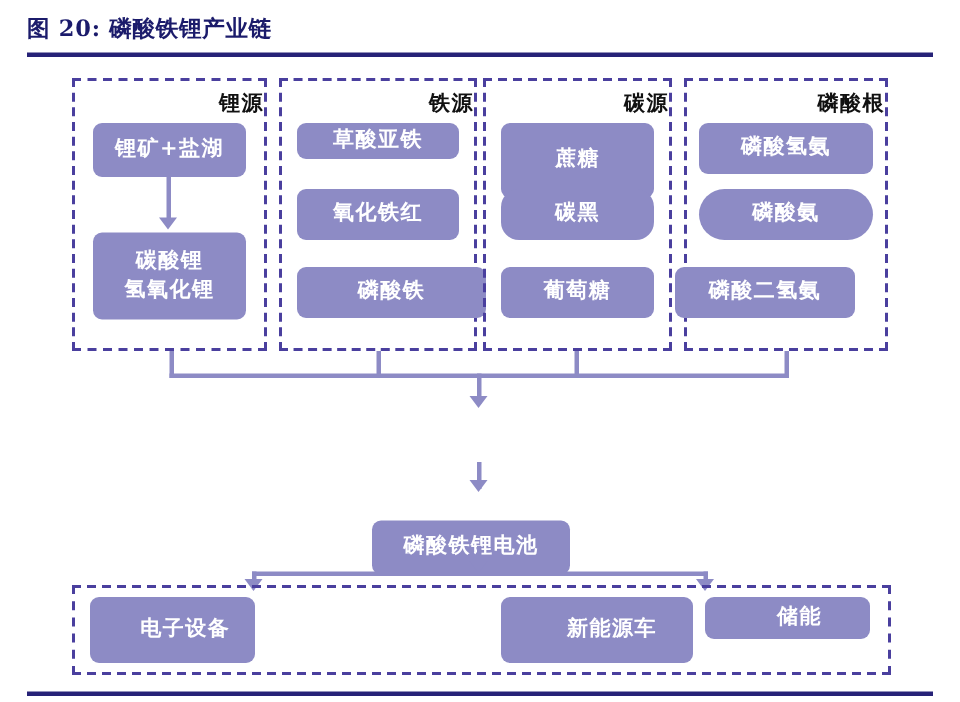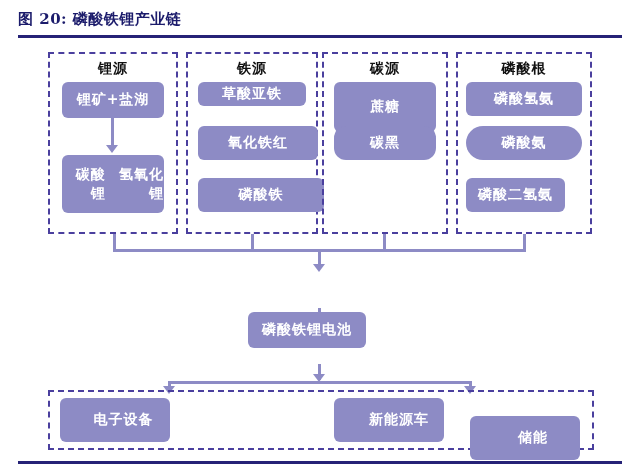--- a/index.html
+++ b/index.html
@@ -57,47 +57,47 @@
     position: absolute;
     border: 2px dashed #4a3f9e;
     box-sizing: border-box;
     background: transparent;
   }
   .group-title {
     position: absolute;
     top: 6px;
     left: 0;
     width: 100%;
-    text-align: center;
+    text-align: right;
     font-family: Liberation Serif, serif;
     font-weight: bold;
     font-size: 14px;
     color: #111111;
     letter-spacing: 1px;
   }
 
   
   .pbox {
     position: absolute;
     background: #8d8bc5;
     border-radius: 6px;
     color: #ffffff;
     font-family: "DejaVu Serif", "Liberation Serif", serif;
     font-weight: bold;
     font-size: 14px;
     letter-spacing: 1px;
     display: flex;
     align-items: center;
     justify-content: center;
-    text-align: right;
+    text-align: left;
     line-height: 1.25;
     box-sizing: border-box;
   }
   .pbox.two-line {
-    flex-direction: row;
+    flex-direction: column;
     line-height: 1.35;
   }
   .pbox .ln { display: block; }
 
   
   .vline {
     position: absolute;
     width: 3px;
     background: #8d8bc5;
   }
@@ -134,77 +134,80 @@
     <span class="ln">碳酸锂</span>
     <span class="ln">氢氧化锂</span>
   </div>
 
   <div class="group" style="left:186px; top:52px; width:132px; height:182px;">
     <div class="group-title">铁源</div>
   </div>
   <div class="pbox" style="left:198px; top:82px; width:108px; height:24px;">
     <span class="ln">草酸亚铁</span>
   </div>
-  <div class="pbox" style="left:198px; top:126px; width:120px; height:34px;">
+  <div class="pbox" style="left:198px; top:126px; width:108px; height:34px;">
     <span class="ln">氧化铁红</span>
   </div>
   <div class="pbox" style="left:198px; top:178px; width:126px; height:34px;">
     <span class="ln">磷酸铁</span>
   </div>
 
   <div class="group" style="left:322px; top:52px; width:126px; height:182px;">
     <div class="group-title">碳源</div>
   </div>
   <div class="pbox" style="left:334px; top:82px; width:102px; height:50px;">
     <span class="ln">蔗糖</span>
   </div>
   <div class="pbox" style="left:334px; top:126px; width:102px; height:34px;border-radius:12px;">
     <span class="ln">碳黑</span>
   </div>
+  <div class="pbox" style="left:334px; top:178px; width:102px; height:34px;">
+    <span class="ln">葡萄糖</span>
+  </div>
 
   <div class="group" style="left:456px; top:52px; width:136px; height:182px;">
     <div class="group-title">磷酸根</div>
   </div>
   <div class="pbox" style="left:466px; top:82px; width:116px; height:34px;">
     <span class="ln">磷酸氢氨</span>
   </div>
   <div class="pbox" style="left:466px; top:126px; width:116px; height:34px;border-radius:17px;">
     <span class="ln">磷酸氨</span>
   </div>
-  <div class="pbox" style="left:466px; top:178px; width:99px; height:34px;">
+  <div class="pbox" style="left:450px; top:178px; width:120px; height:34px;">
     <span class="ln">磷酸二氢氨</span>
   </div>
 
   <div class="vline" style="left:113px; top:234px; height:18px;"></div>
   <div class="vline" style="left:251px; top:234px; height:18px;"></div>
   <div class="vline" style="left:383px; top:234px; height:18px;"></div>
   <div class="vline" style="left:523px; top:234px; height:18px;"></div>
   <div class="hline" style="left:113px; top:249px; width:413px;"></div>
   <div class="vline" style="left:318px; top:249px; height:20px;"></div>
   <div class="arrow-down" style="left:313px; top:264px;"></div>
 
   <div class="vline" style="left:318px; top:308px; height:18px;"></div>
   <div class="arrow-down" style="left:313px; top:320px;"></div>
-  <div class="pbox" style="left:248px; top:312px; width:118px; height:36px;">
+  <div class="pbox" style="left:248px; top:347px; width:132px; height:36px;">
     <span class="ln">磷酸铁锂电池</span>
   </div>
 
   <div class="vline" style="left:318px; top:364px; height:16px;"></div>
   <div class="arrow-down" style="left:313px; top:374px;"></div>
   <div class="hline" style="left:168px; top:381px; width:304px;"></div>
   <div class="vline" style="left:168px; top:381px; height:10px;"></div>
   <div class="arrow-down" style="left:163px; top:386px;"></div>
   <div class="vline" style="left:469px; top:381px; height:10px;"></div>
   <div class="arrow-down" style="left:464px; top:386px;"></div>
 
   <div class="group" style="left:48px; top:390px; width:546px; height:60px;"></div>
   <div class="pbox" style="left:60px; top:398px; width:110px; height:44px;padding-left:17px;">
     <span class="ln">电子设备</span>
   </div>
-  <div class="pbox" style="left:334px; top:398px; width:110px; height:44px;padding-left:20px;">
+  <div class="pbox" style="left:334px; top:398px; width:128px; height:44px;padding-left:20px;">
     <span class="ln">新能源车</span>
   </div>
-  <div class="pbox" style="left:470px; top:416px; width:110px; height:44px;padding-left:16px;">
+  <div class="pbox" style="left:470px; top:398px; width:110px; height:28px;padding-left:16px;">
     <span class="ln">储能</span>
   </div>
 
   <div class="rule-bottom"></div>
 </div>
 
 </body></html>

